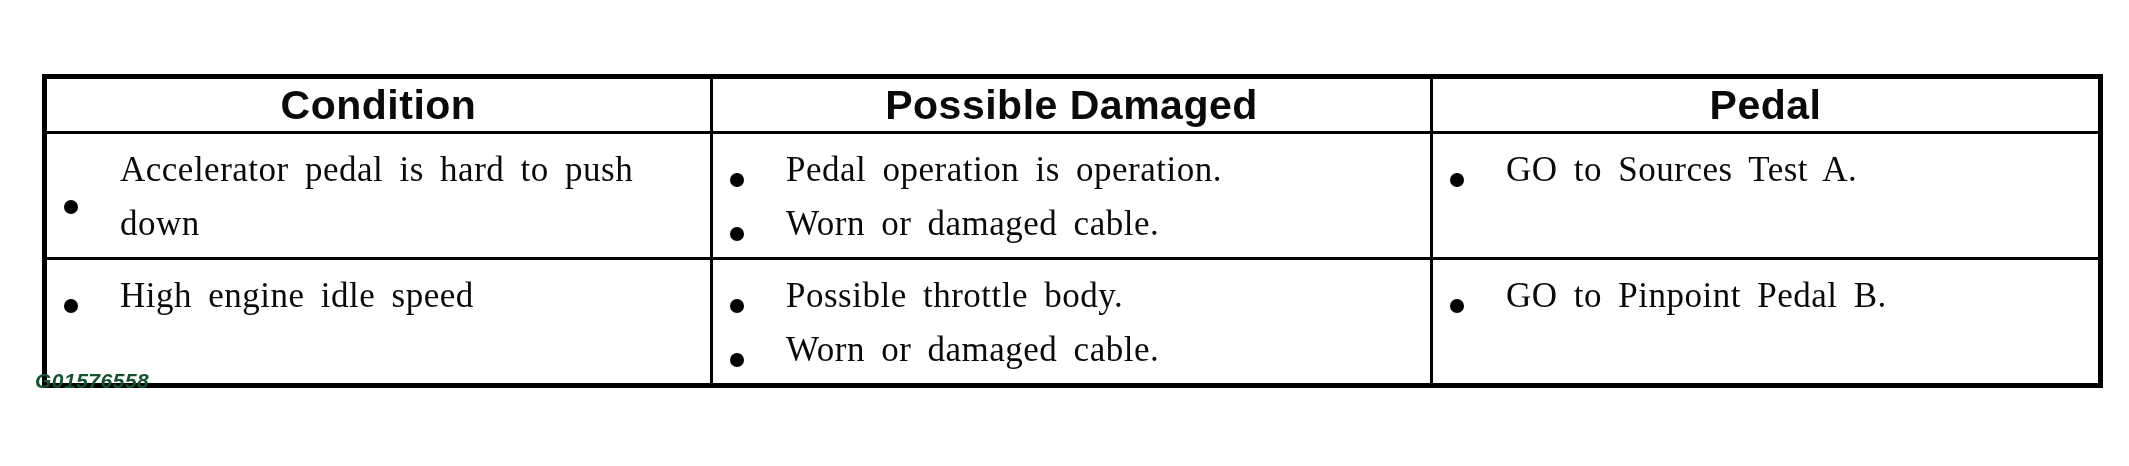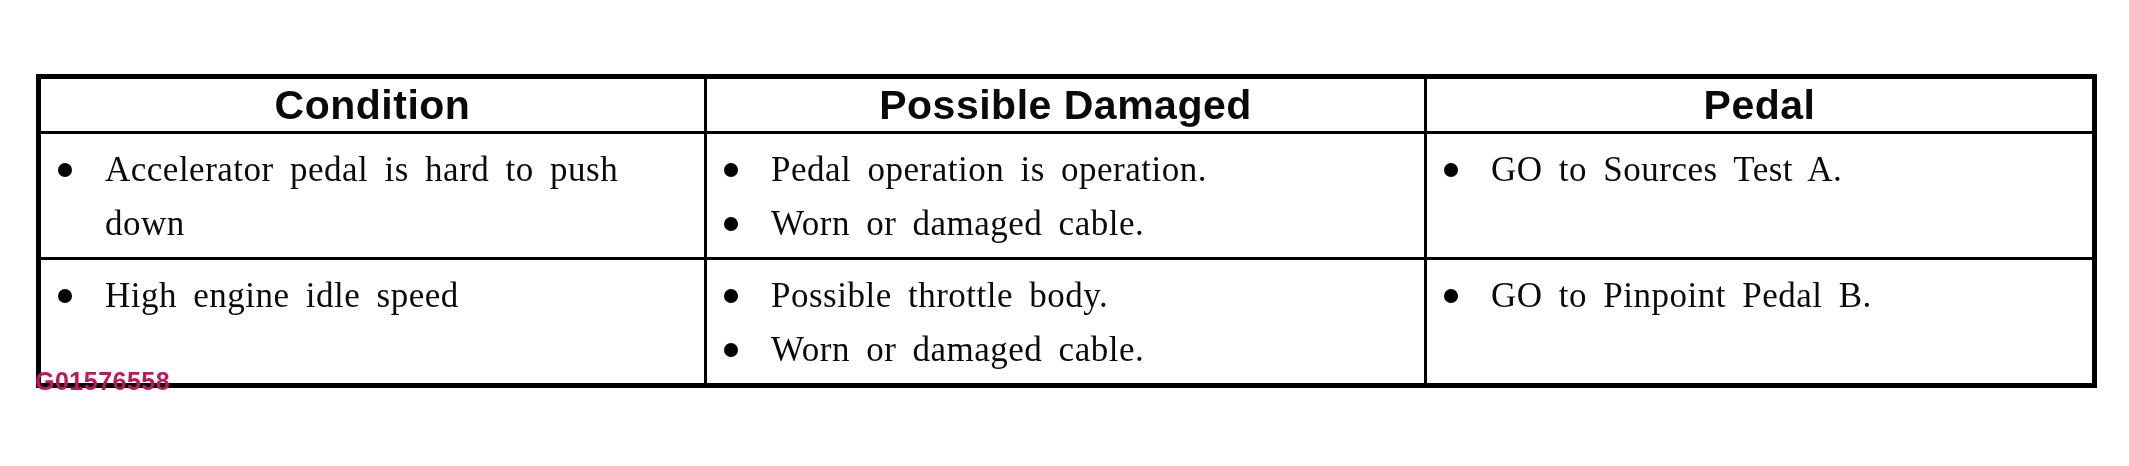--- a/index.html
+++ b/index.html
@@ -9,21 +9,21 @@
   }
   .page {
     position: relative;
     width: 2129px;
     height: 466px;
     background: #ffffff;
     overflow: hidden;
   }
   table.diag-table {
     position: absolute;
-    left: 36px;
+    left: 42px;
     top: 74px;
     width: 2056px;
     border-collapse: collapse;
     table-layout: fixed;
     border: 5px solid #000000;
     background: #ffffff;
   }
   table.diag-table col.c1 { width: 667px; }
   table.diag-table col.c2 { width: 720px; }
   table.diag-table col.c3 { width: 669px; }
@@ -49,21 +49,22 @@
     line-height: 54px;
     color: #0a0a0a;
     word-spacing: 7px;
     letter-spacing: 0.5px;
     padding: 9px 0 6px 0;
   }
   tr.row1 td { height: 103px; }
   tr.row2 td { height: 97px; }
   .bullet-item {
     display: flex;
-    align-items: flex-start;
+    align-items: center;
+    gap: 9px;
   }
   .marker {
     flex: 0 0 64px;
     box-sizing: border-box;
     padding-left: 17px;
     display: flex;
   }
   .dot {
     width: 14px;
     height: 14px;
@@ -74,24 +75,25 @@
   .bullet-text {
     flex: 1 1 auto;
     padding-right: 12px;
   }
   .caption {
     position: absolute;
     left: 35px;
     top: 366px;
     font-family: "Liberation Sans", sans-serif;
     font-weight: 700;
-    font-size: 25px;
+    font-size: 21px;
     line-height: 30px;
-    color: #be185d;
+    color: #14532d;
     letter-spacing: 0.5px;
+    font-style: italic;
   }
 </style>
 </head>
 <body>
 
 <div class="page">
 
   <table class="diag-table">
     <colgroup>
       <col class="c1">

